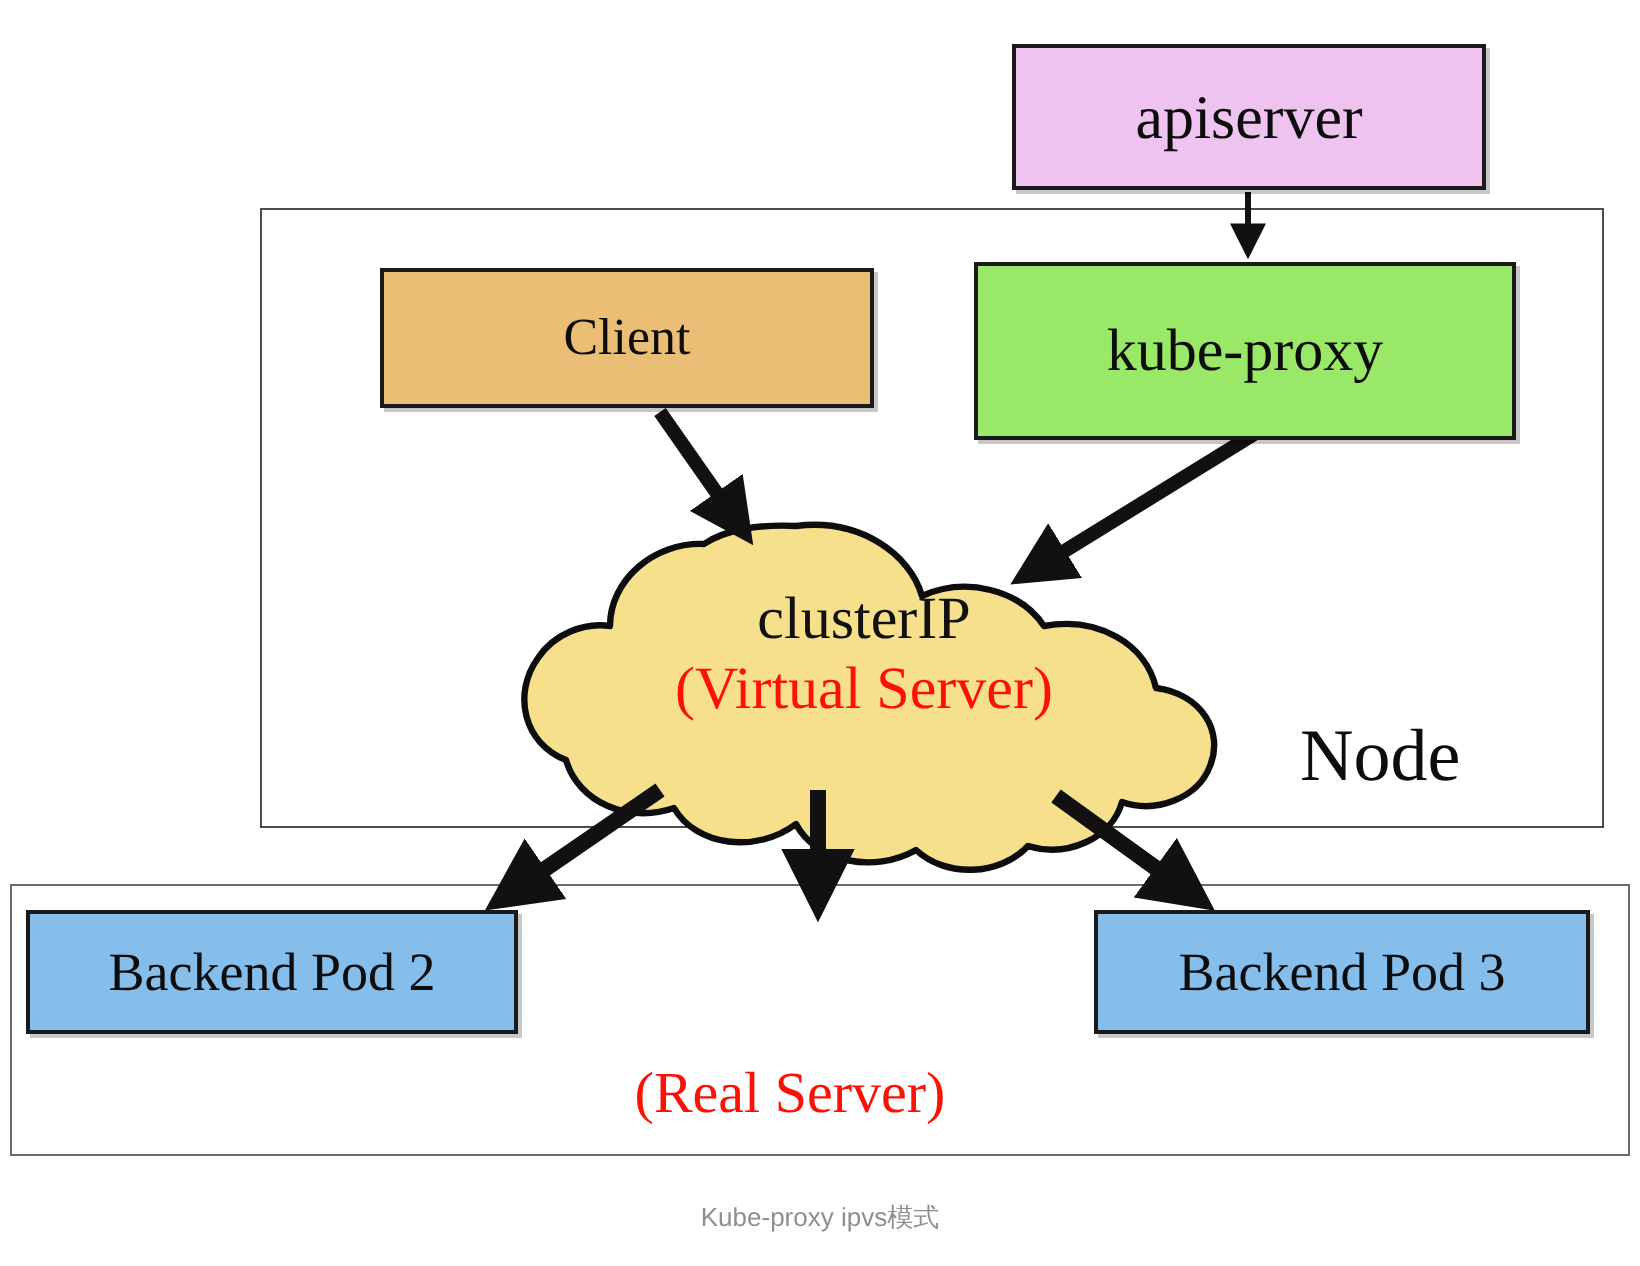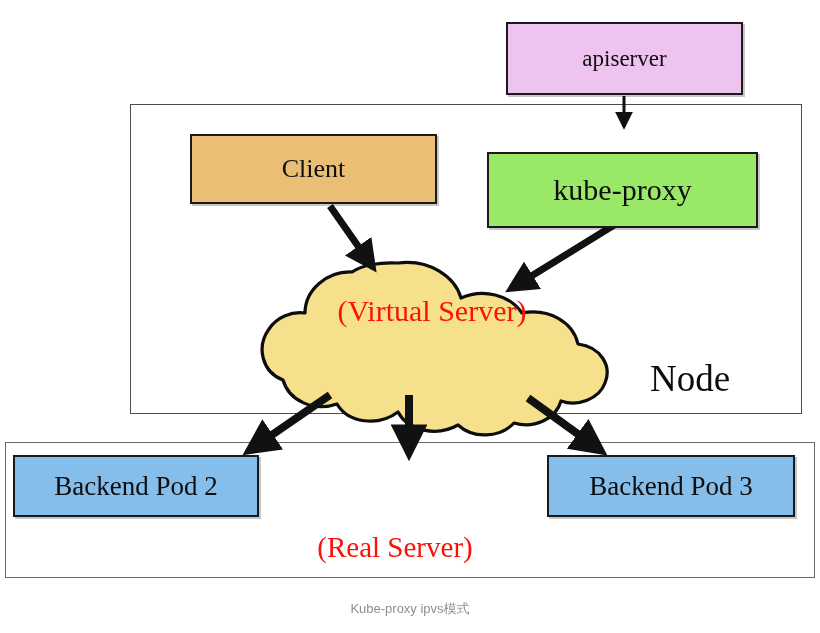--- a/index.html
+++ b/index.html
@@ -66,35 +66,35 @@
     color: #0d0d0d;
     font-family: "Liberation Serif", "DejaVu Serif", serif;
     box-shadow: 2px 2px 0 rgba(0,0,0,0.22);
   }
   #apiserver-box {
     left: 506px;
     top: 22px;
     width: 237px;
     height: 73px;
     background: #eec3ef;
-    font-size: 23px;
+    font-size: 31px;
   }
   #client-box {
     left: 190px;
     top: 134px;
     width: 247px;
     height: 70px;
     background: #eabe75;
     font-size: 26px;
   }
   #kubeproxy-box {
     left: 487px;
-    top: 152px;
+    top: 131px;
     width: 271px;
-    height: 76px;
+    height: 89px;
     background: #9ae868;
     font-size: 30px;
   }
   .pod-box {
     top: 455px;
     height: 62px;
     background: #85bdeb;
     font-size: 27px;
   }
   #pod1-box { left: 13px; width: 246px; }
@@ -200,20 +200,21 @@
 
   <div class="box" id="client-box">
     <span>Client</span>
   </div>
 
   <div class="box" id="kubeproxy-box">
     <span>kube-proxy</span>
   </div>
 
   <div class="cloud-text">
+    <div class="cloud-line1">clusterIP</div>
     <div class="cloud-line2">(Virtual Server)</div>
   </div>
 
   <div class="box pod-box" id="pod1-box">
     <span>Backend Pod 2</span>
   </div>
   <div class="box pod-box" id="pod3-box">
     <span>Backend Pod 3</span>
   </div>
 

